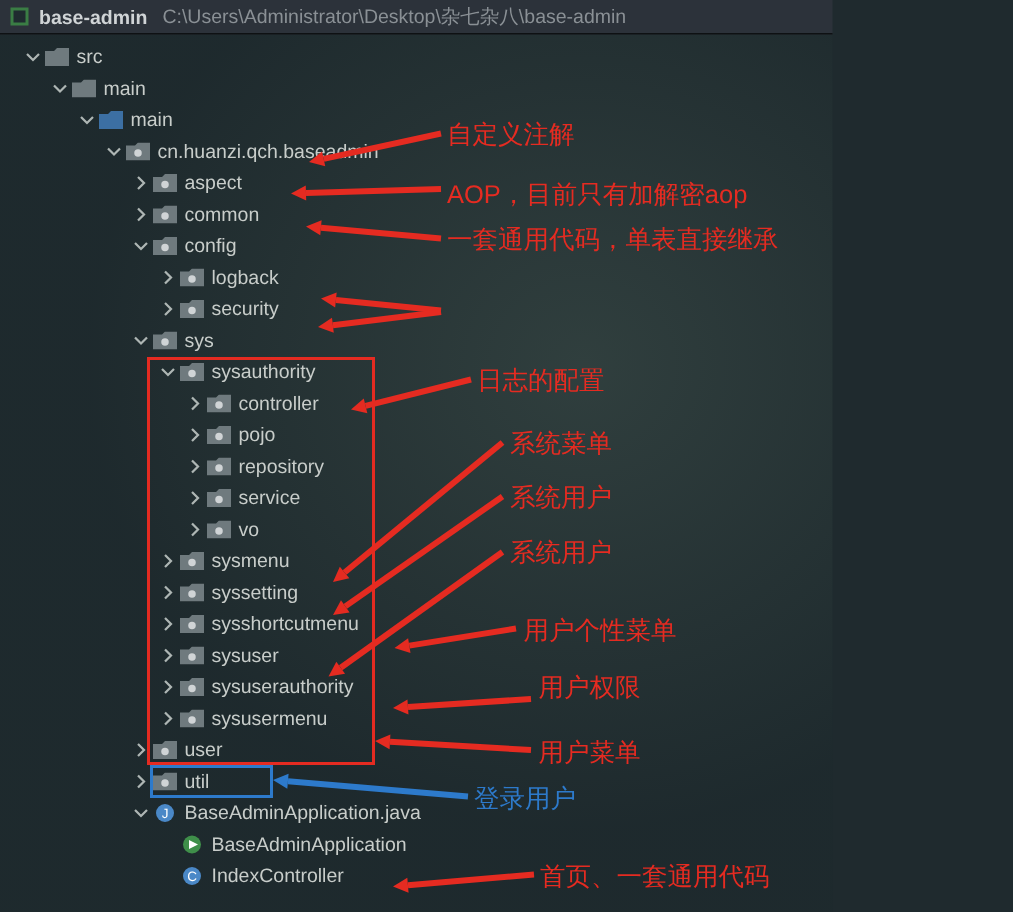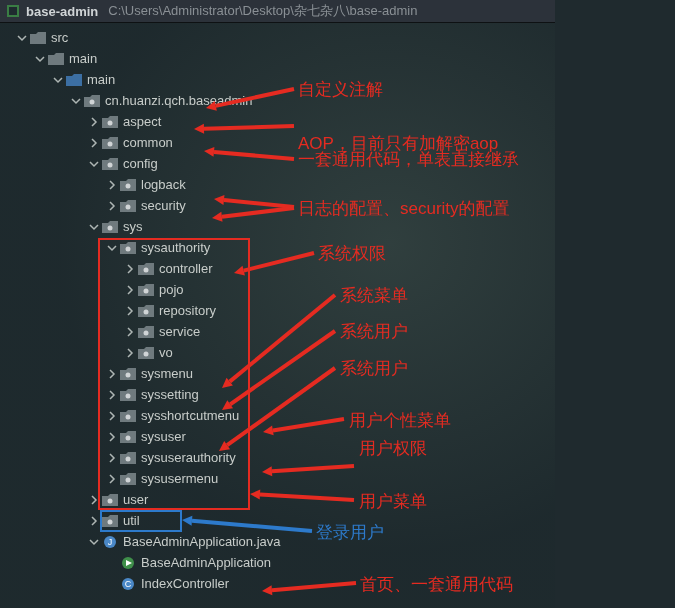--- a/index.html
+++ b/index.html
@@ -404,29 +404,28 @@
             <circle cx="7" cy="7" r="6" fill="#4a88c7"></circle>
             <text x="7" y="10" font-size="9" text-anchor="middle" fill="#fff" font-family="Arial">C</text>
           </svg>
         </span>
         <span class="lbl">IndexController</span>
       </div>
     </div>
 <div class="box-red" style="left: 98px; top: 238px; width: 148px; height: 268px;"></div>
     <div class="box-blue" style="left: 100px; top: 510px; width: 78px; height: 18px;"></div>
     <div class="ann" style="left: 298px; top: 78px;">自定义注解</div>
-    <div class="ann" style="left: 298px; top: 132px; text-align: center;">AOP，目前只有加解密aop</div>
+    <div class="ann" style="left: 298px; top: 118px; text-align: center;">AOP，目前只有加解密aop</div>
     <div class="ann" style="left: 298px; top: 148px; text-align: right;">一套通用代码，单表直接继承</div>
-    <div class="ann" style="left: 298px; top: 197px;">日志的配置、security的配置</div>
-    <div class="ann" style="left: 318px; top: 242px;">系统权限</div>
+    <div class="ann" style="left: 318px; top: 242px;">日志的配置</div>
     <div class="ann" style="left: 340px; top: 284px; font-family: Liberation Mono, monospace;">系统菜单</div>
     <div class="ann" style="left: 340px; top: 320px;">系统用户</div>
     <div class="ann" style="left: 340px; top: 357px;">系统用户</div>
     <div class="ann" style="left: 349px; top: 409px;">用户个性菜单</div>
-    <div class="ann" style="left: 359px; top: 437px;">用户权限</div>
+    <div class="ann" style="left: 359px; top: 447px;">用户权限</div>
     <div class="ann" style="left: 359px; top: 490px;">用户菜单</div>
     <div class="ann blue" style="left: 316px; top: 521px;">登录用户</div>
     <div class="ann" style="left: 360px; top: 573px;">首页、一套通用代码</div>
     <svg class="arr-red" width="108" height="39" style="position: absolute; left: 196px; top: 79px;">
       <line x1="98" y1="10" x2="19.77476134155675" y2="26.889540164891155"></line>
       <polygon points="10,29 18.71953142400233,22.00215949411278 20.82999125911117,31.77692083566953"></polygon>
     </svg>
     <svg class="arr-red" width="120" height="23" style="position: absolute; left: 184px; top: 116px;">
       <line x1="110" y1="10" x2="19.99550303522367" y2="12.70013490894329"></line>
       <polygon points="10,13 19.845570489695316,7.702383391331456 20.145435580752025,17.697886426555126"></polygon>

